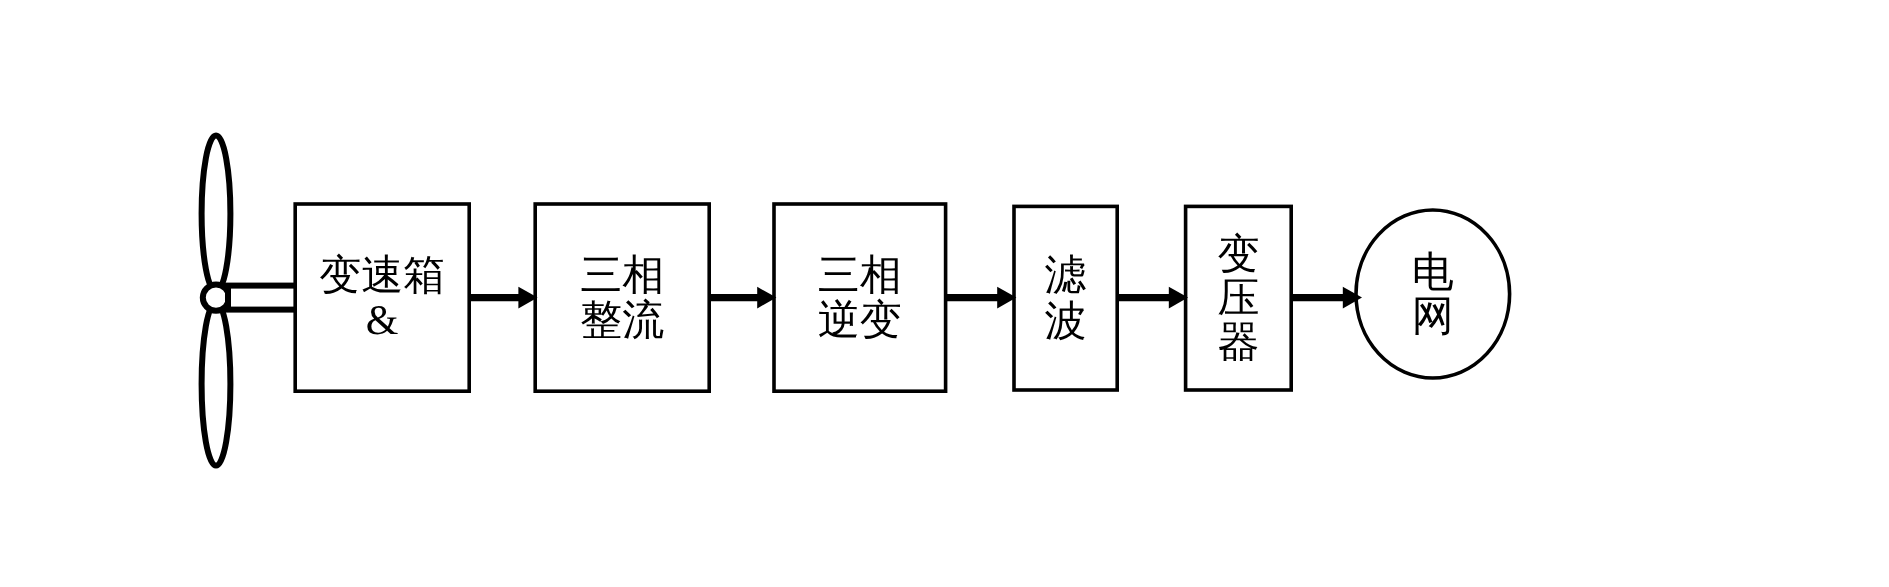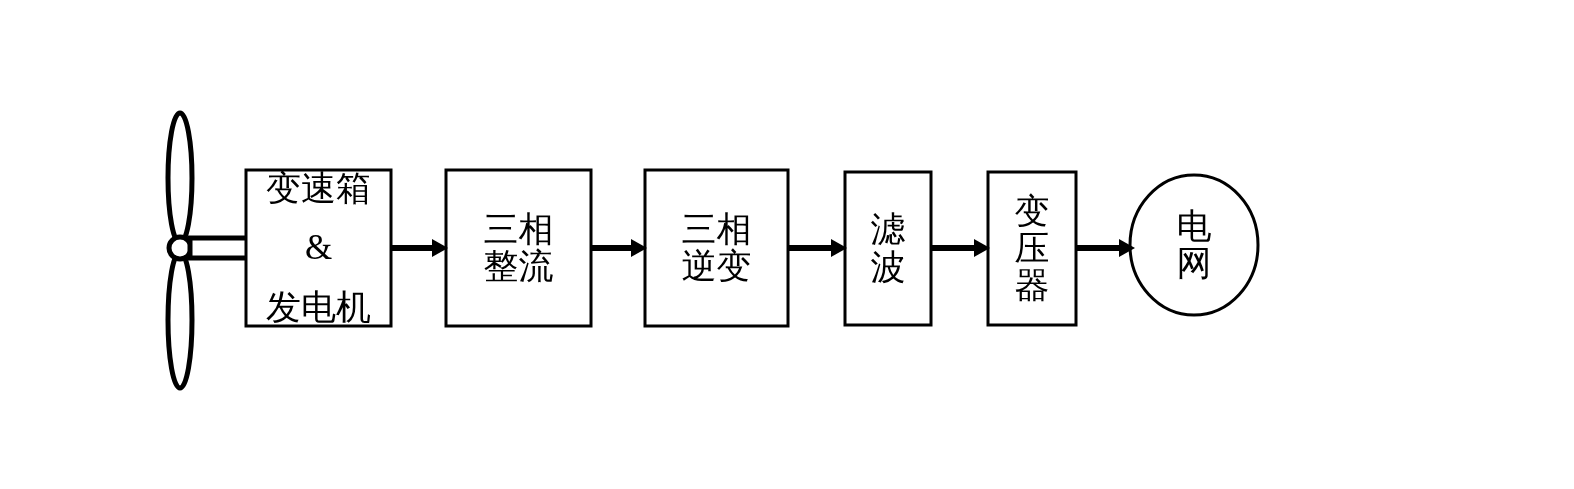--- a/index.html
+++ b/index.html
@@ -104,24 +104,23 @@
     <g>
       <line class="link-line" x1="931" y1="248" x2="977" y2="248"></line>
       <polygon class="link-head" points="974,239 990,248 974,257"></polygon>
     </g>
     <g>
       <line class="link-line" x1="1076" y1="248" x2="1122" y2="248"></line>
       <polygon class="link-head" points="1119,239 1135,248 1119,257"></polygon>
     </g>
   </svg>
 
-  <div class="node-label" style="left:246px; top:170px; width:145px; height:156px; font-size:35px;justify-content:space-between;">
+  <div class="node-label" style="left:246px; top:170px; width:145px; height:156px; font-size:35px;">
     <span class="glyph-line">变速箱</span>
     <span class="glyph-line">&amp;</span>
-    <span class="glyph-line">发电机</span>
   </div>
 
   <div class="node-label" style="left:446px; top:170px; width:145px; height:156px; font-size:35px;">
     <span class="glyph-line">三相</span>
     <span class="glyph-line">整流</span>
   </div>
 
   <div class="node-label" style="left:645px; top:170px; width:143px; height:156px; font-size:35px;">
     <span class="glyph-line">三相</span>
     <span class="glyph-line">逆变</span>

